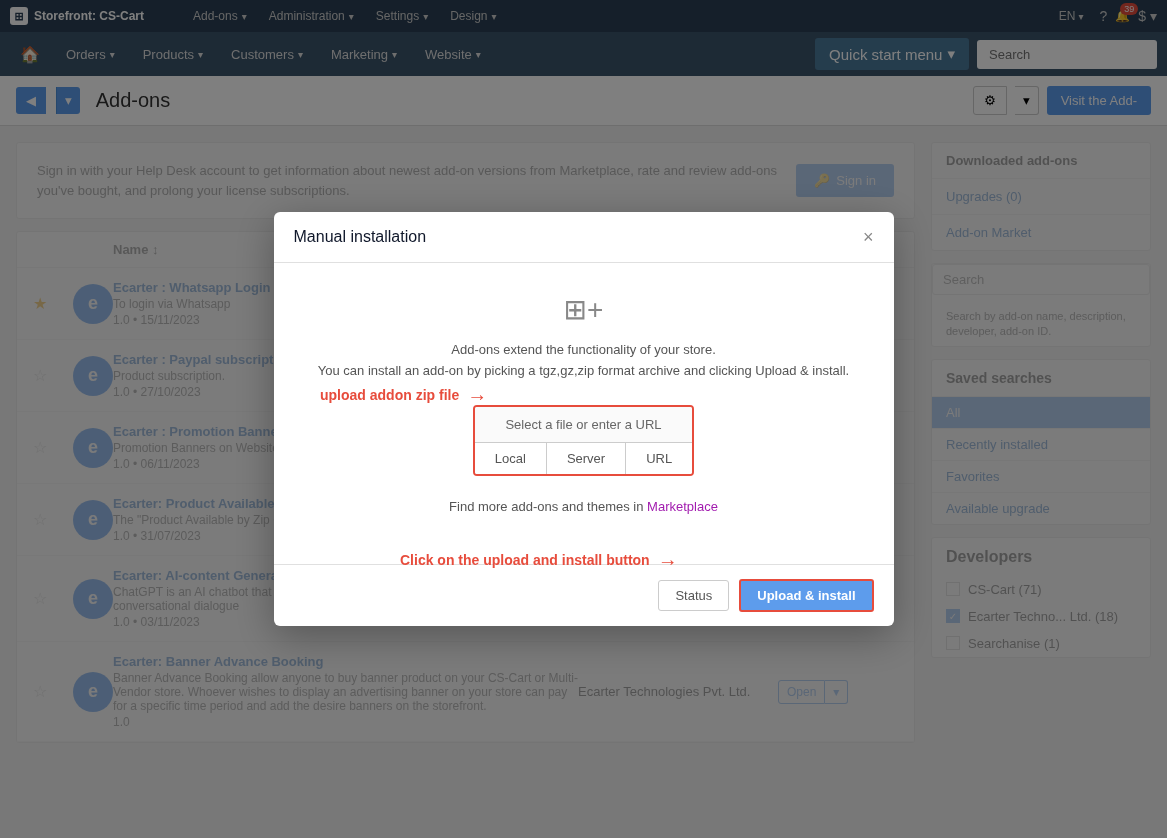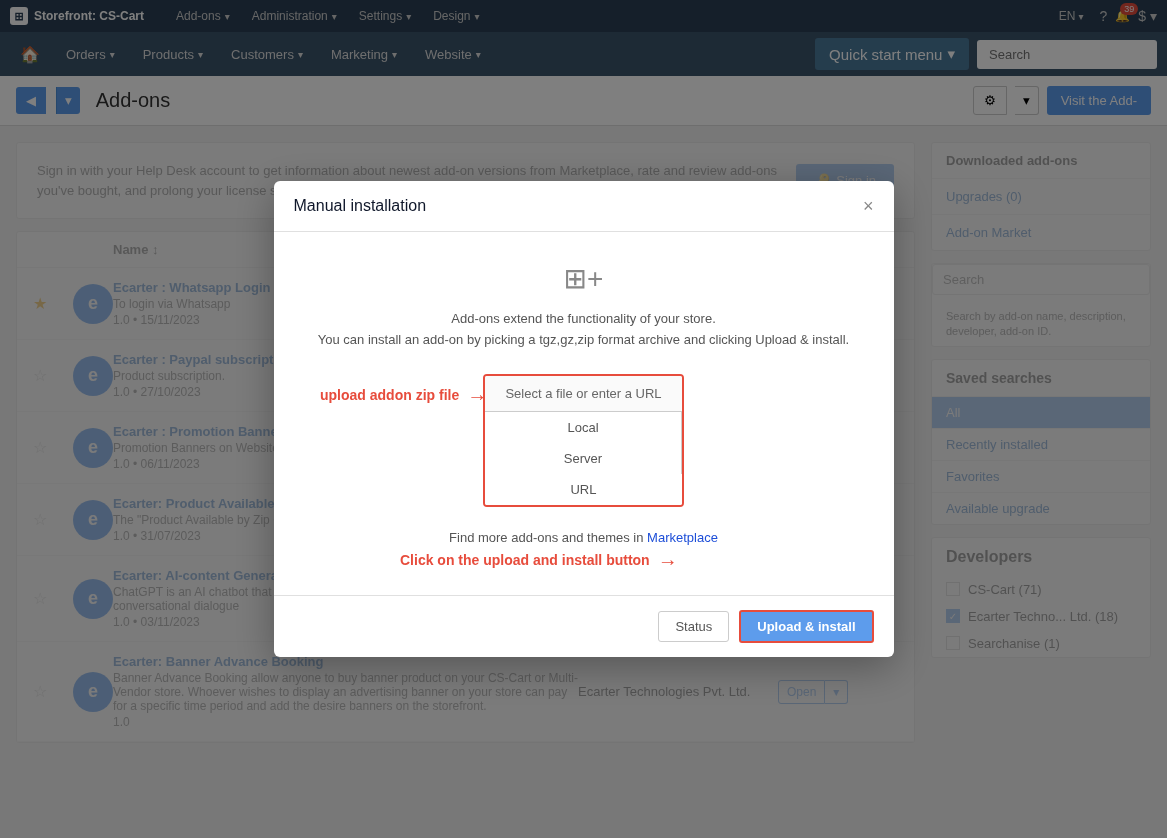--- a/index.html
+++ b/index.html
@@ -6,21 +6,21 @@
     body { background: #f0f0f0; font-size: 13px; color: #333; width: 1167px; min-height: 838px; overflow: hidden; }
 
     
     .top-bar {
       background: #2a3f54;
       color: #fff;
       height: 32px;
       display: flex;
       align-items: center;
       padding: 0 10px;
-      gap: 12px;
+      gap: 29px;
       font-size: 12px;
     }
     .top-bar-logo { display: flex; align-items: center; gap: 6px; font-weight: bold; margin-right: 10px; }
     .top-bar-logo-icon { width: 18px; height: 18px; background: #fff; border-radius: 3px; display: flex; align-items: center; justify-content: center; }
     .top-bar-logo-icon::before { content: '⊞'; color: #2a3f54; font-size: 11px; }
     .top-bar-nav { display: flex; align-items: center; gap: 2px; flex: 1; }
     .top-bar-nav-item { padding: 4px 10px; cursor: pointer; border-radius: 3px; display: flex; align-items: center; gap: 4px; color: #ccc; font-size: 12px; }
     .top-bar-right { display: flex; align-items: center; gap: 8px; margin-left: auto; }
     .top-bar-lang { padding: 3px 8px; cursor: pointer; color: #ccc; display: flex; align-items: center; gap: 3px; }
     .top-bar-icon { color: #ccc; cursor: pointer; font-size: 14px; }
@@ -164,32 +164,32 @@
       margin-bottom: 20px;
       overflow: hidden;
     }
     .file-input-top {
       padding: 10px 20px;
       color: #666;
       font-size: 13px;
       border-bottom: 1px solid #ccc;
       background: #fafafa;
     }
-    .file-tabs { display: flex; flex-direction: column; }
+    .file-tabs { display: flex; }
     .file-tab {
       padding: 8px 20px;
       border-right: 1px solid #ccc;
       cursor: pointer;
       color: #555;
       font-size: 13px;
       background: #fff;
     }
     .file-tab:last-child { border-right: none; }
     .marketplace-link { color: #555; font-size: 13px; margin-bottom: 20px; }
-    .marketplace-link a { color: #1d4ed8; text-decoration: none; }
+    .marketplace-link a { color: #a21caf; text-decoration: none; }
     .modal-footer {
       padding: 14px 20px;
       border-top: 1px solid #e0e0e0;
       display: flex;
       align-items: center;
       justify-content: flex-end;
       gap: 10px;
     }
     .cancel-btn { background: #fff; border: 1px solid #ccc; color: #555; padding: 7px 16px; border-radius: 3px; cursor: pointer; font-size: 13px; }
     .upload-btn { background: #5d9cec; color: #fff; border: 2px solid #e74c3c; padding: 7px 16px; border-radius: 3px; cursor: pointer; font-size: 13px; font-weight: bold; }

